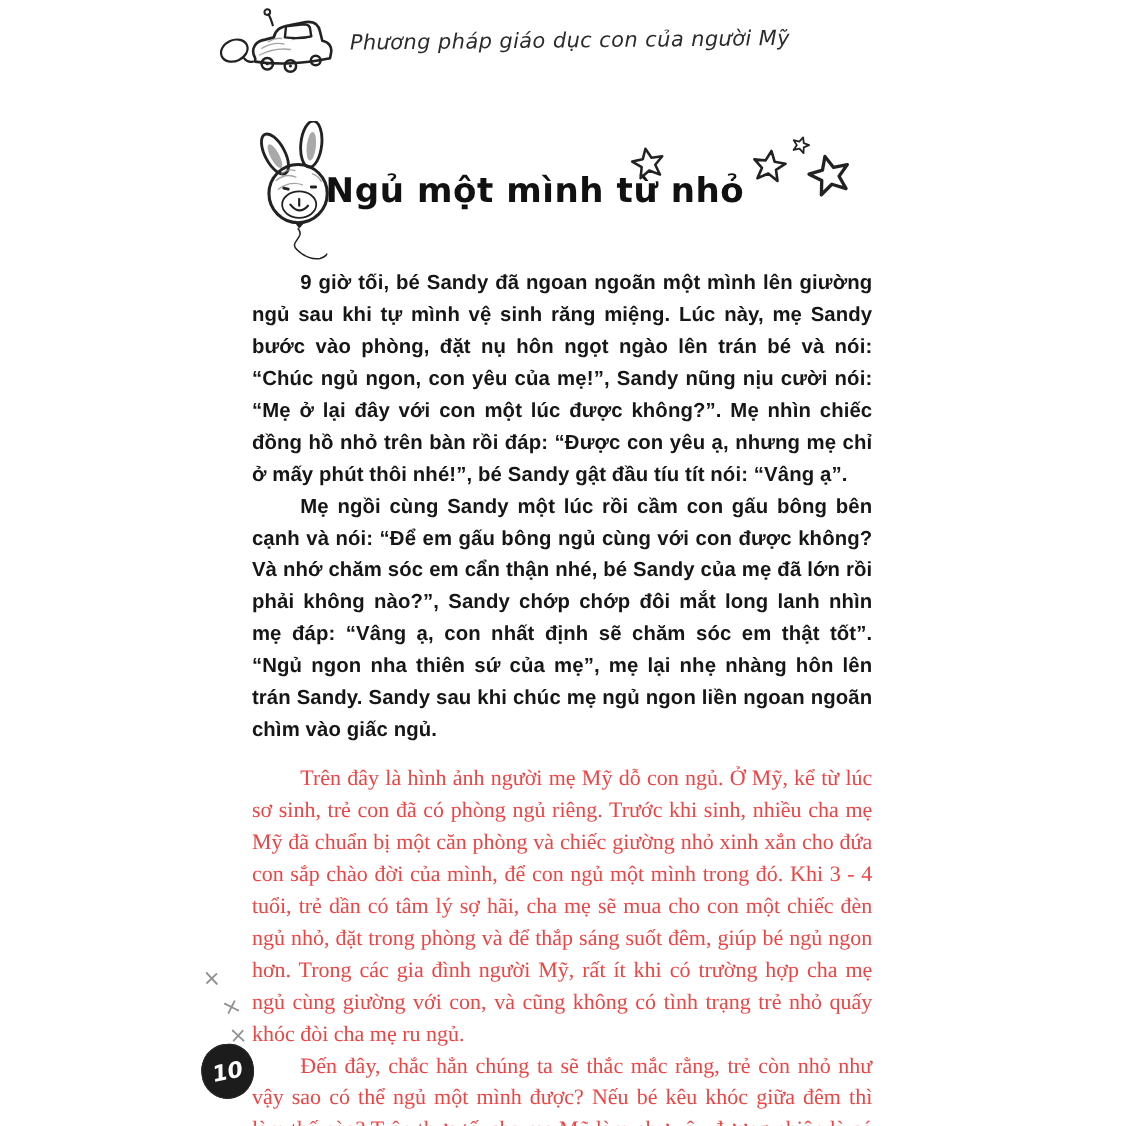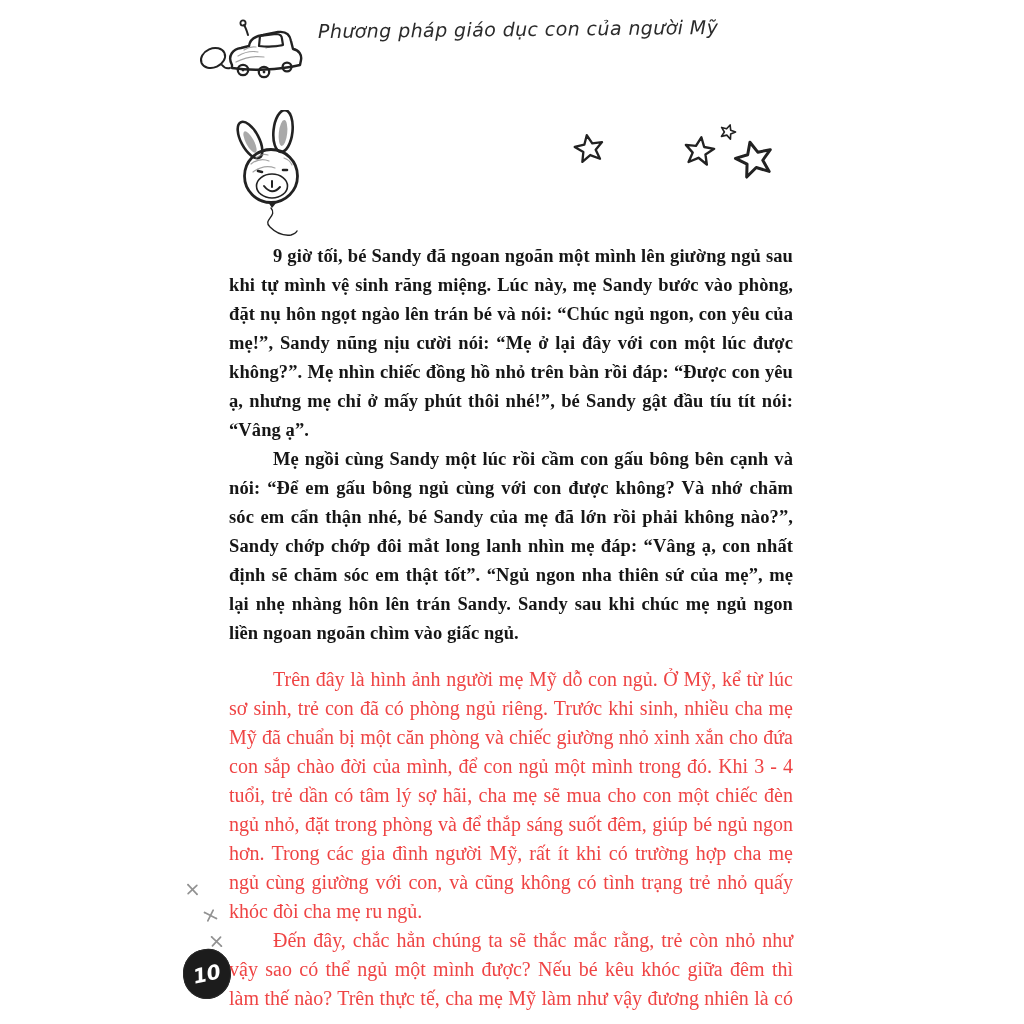--- a/index.html
+++ b/index.html
@@ -8,22 +8,22 @@
     background:#ffffff;
     position:relative;
     overflow:hidden;
     font-family:"Liberation Sans", sans-serif;
     color:#1c1c1c;
   }
   .page { position:absolute; inset:0; background:#fff; }
 
   
   .running-head {
-    position:absolute; left:196px; top:18px;
-    display:flex; align-items:flex-start; gap:10px;
+    position:absolute; left:196px; top:6px;
+    display:flex; align-items:center; gap:10px;
   }
   .head-doodle { width:112px; height:62px; flex:0 0 auto; }
   .head-title {
     font-family:"DejaVu Sans", sans-serif;
     font-style:italic;
     font-size:19px;
     letter-spacing:0.4px;
     color:#2b2b2b;
     white-space:nowrap;
     transform:rotate(-0.6deg);
@@ -48,21 +48,21 @@
 
   
   .text-block {
     position:absolute; left:229px; top:242px; width:564px;
   }
   .text-block p {
     text-align:justify;
     text-indent:44px;
   }
   p.hand {
-    font-family:Liberation Serif, serif;
+    font-family:Liberation Sans, sans-serif;
     font-weight:bold;
     font-size:18.5px;
     line-height:29px;
     color:#161616;
     letter-spacing:0.1px;
   }
   p.serif {
     font-family:"Liberation Serif", serif;
     font-size:20px;
     line-height:29px;
@@ -141,20 +141,21 @@
 
     <path class="ink" d="M32,61 l4,1 M57,60 l4,0" stroke-width="2.6"></path>
 
     <path class="ink" d="M46,71 l0,6 M38,76 q8,10 16,1" stroke-width="2"></path>
 
     <path d="M42,92 l4,6 l5,-6 z" fill="#222"></path>
 
     <path class="ink" d="M45,98 c7,8 -9,12 -1,19 c6,6 13,9 21,8 c3,-1 5,-2 6,-4" stroke-width="1.4"></path>
   </svg>
 
+  <h1 class="chapter-title">Ngủ một mình từ nhỏ</h1>
 
   <svg class="star star-1" viewBox="0 0 38 35">
     <path class="ink" stroke-width="2.6" fill="#fff" d="M19,3 L23.5,13 L34.5,13.5 L26,20.8 L29,31.5 L19,25.5 L9,31.5 L12,20.8 L3.5,13.5 L14.5,13 Z"></path>
   </svg>
   <svg class="star star-2" viewBox="0 0 38 35">
     <path class="ink" stroke-width="2.6" fill="#fff" d="M19,3 L23.5,13 L34.5,13.5 L26,20.8 L29,31.5 L19,25.5 L9,31.5 L12,20.8 L3.5,13.5 L14.5,13 Z"></path>
   </svg>
   <svg class="star star-3" viewBox="0 0 38 35">
     <path class="ink" stroke-width="3.4" fill="#fff" d="M19,3 L23.5,13 L34.5,13.5 L26,20.8 L29,31.5 L19,25.5 L9,31.5 L12,20.8 L3.5,13.5 L14.5,13 Z"></path>
   </svg>

